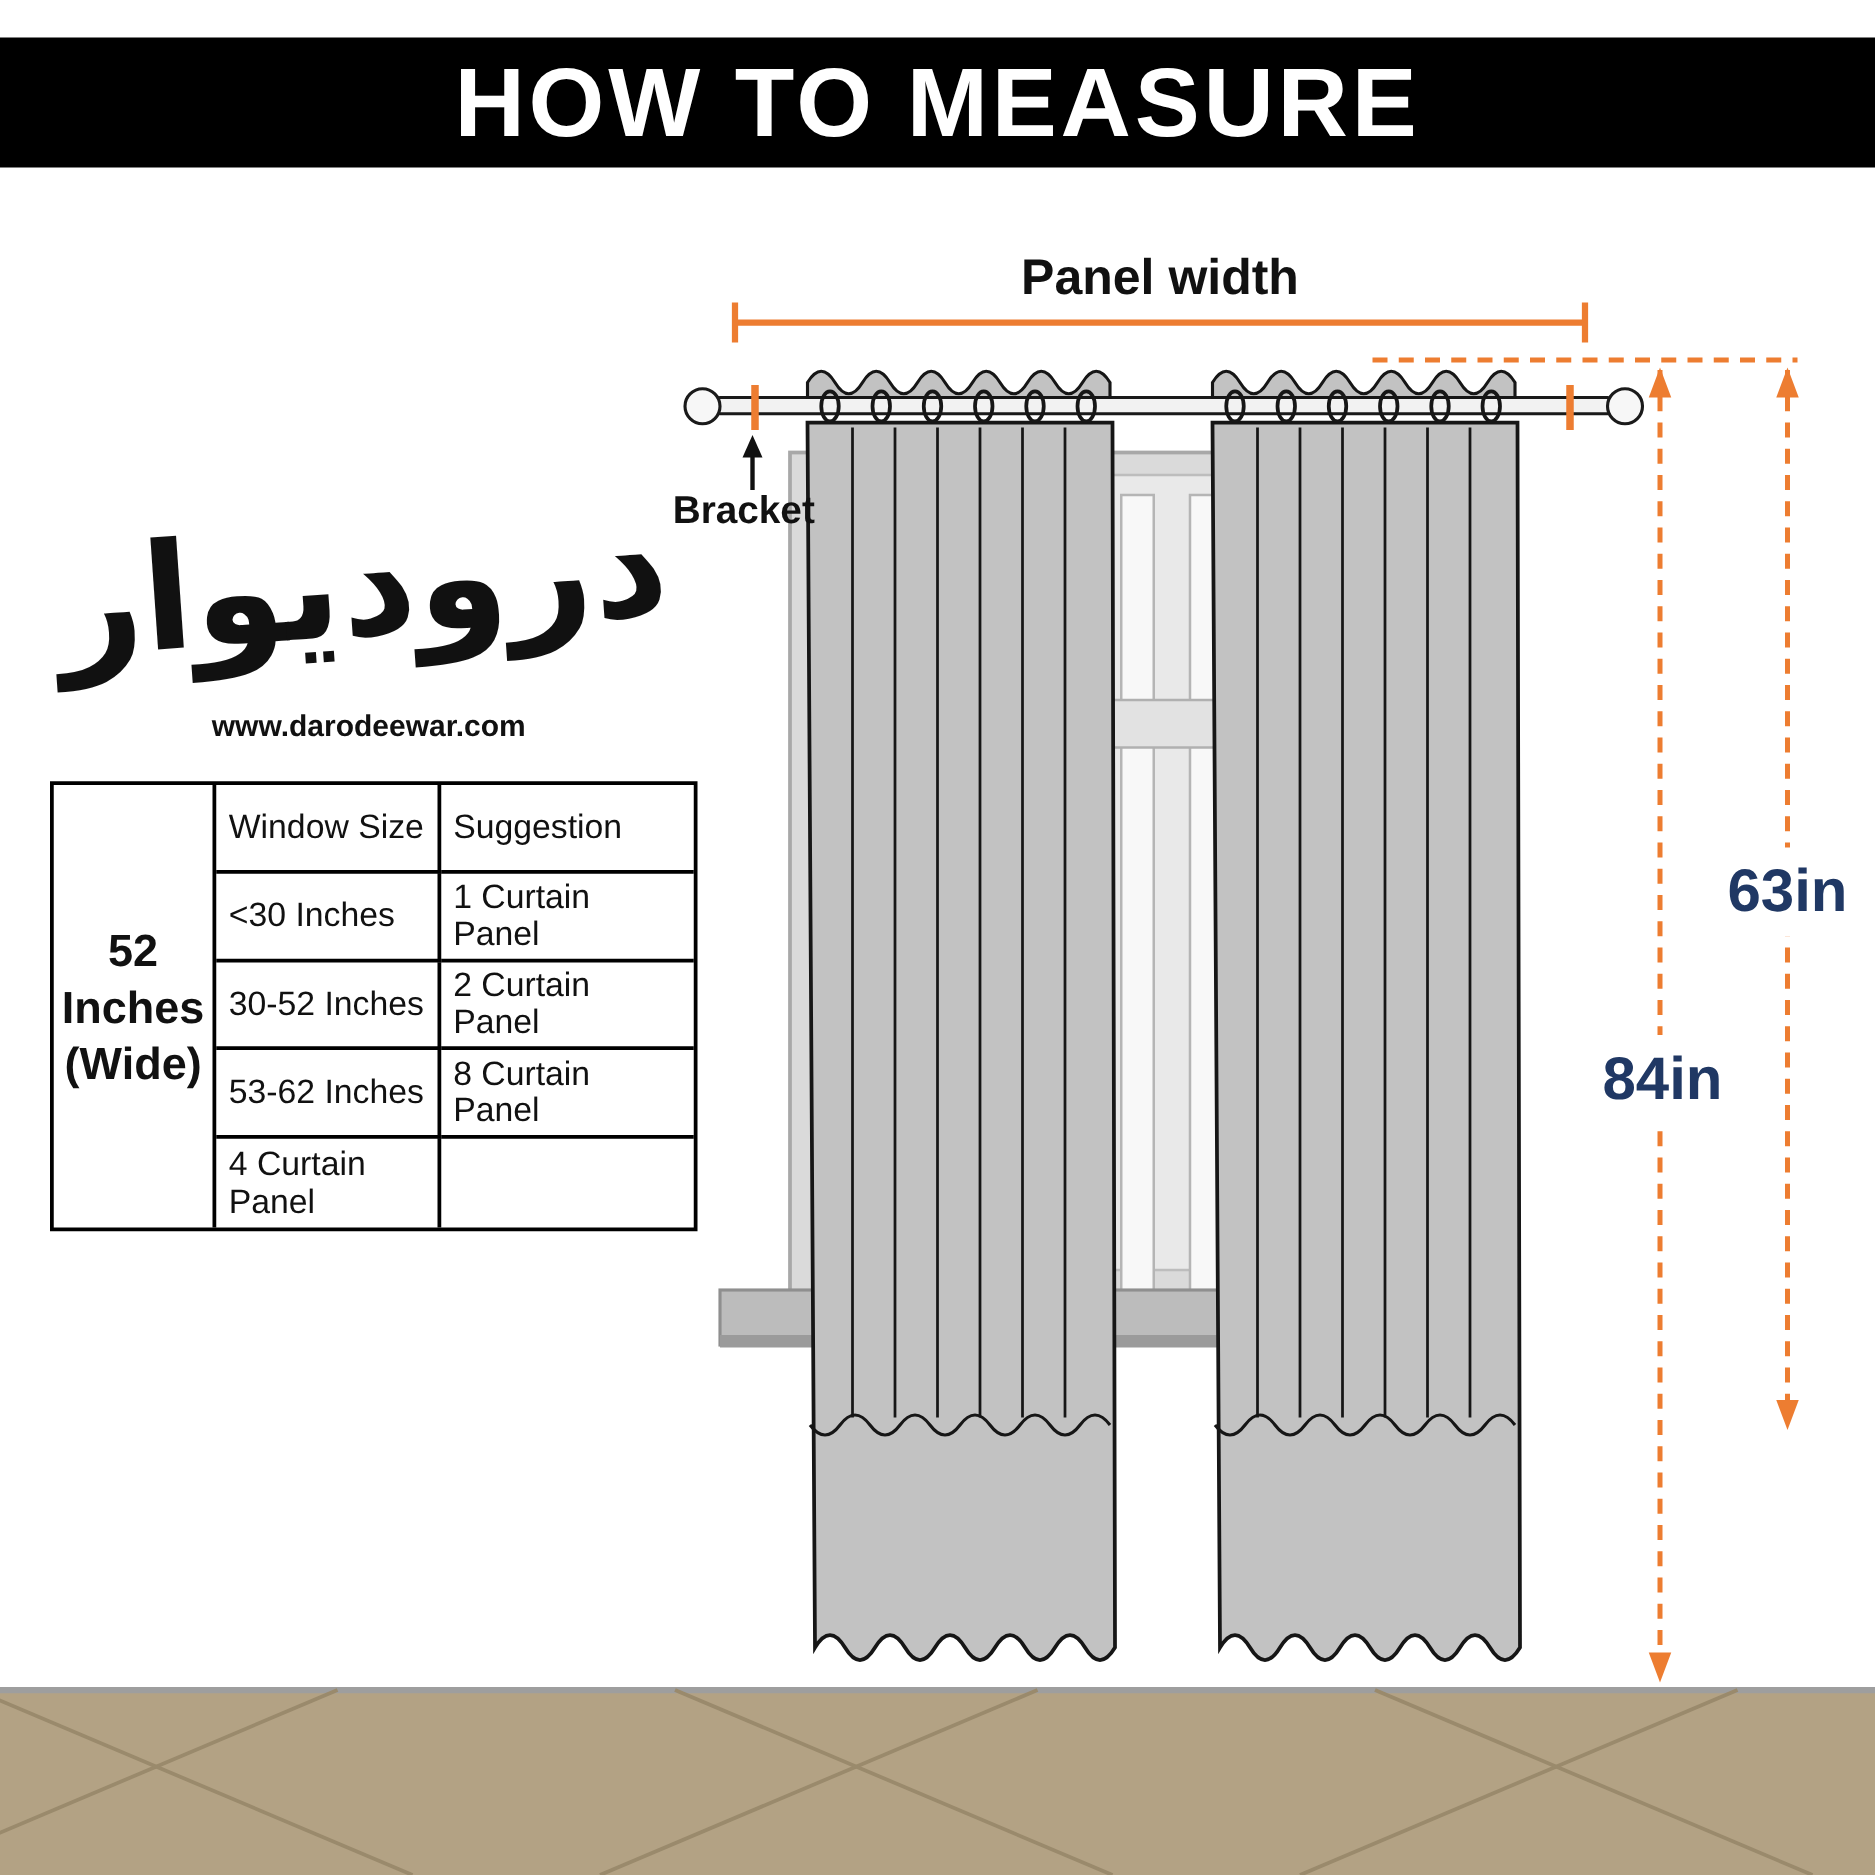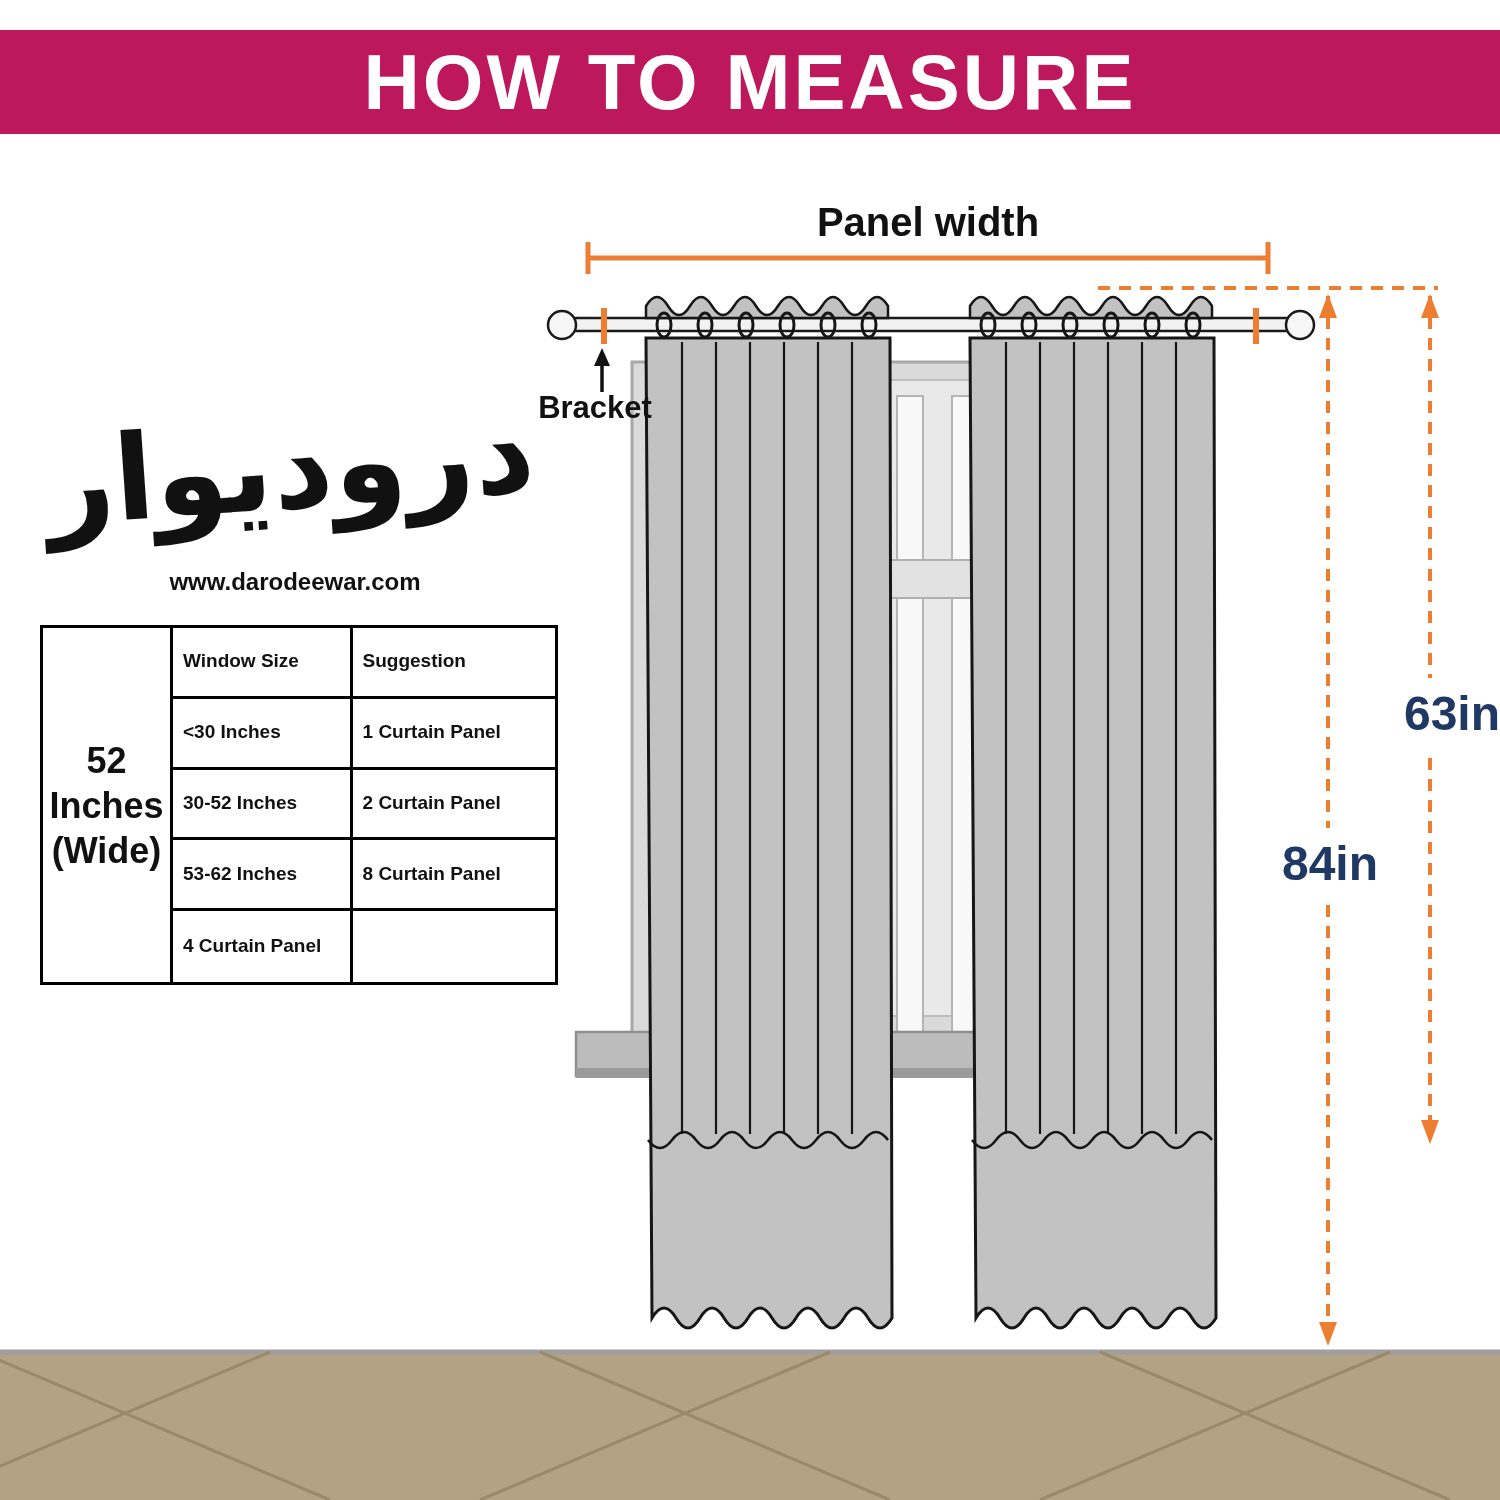--- a/index.html
+++ b/index.html
@@ -3,21 +3,21 @@
 <meta charset="utf-8">
 <style>
   html,body{margin:0;padding:0;background:#ffffff;}
   .canvas{
     position:relative;width:1500px;height:1500px;overflow:hidden;
     font-family:"Liberation Sans","DejaVu Sans",sans-serif;background:#ffffff;
   }
   
   .banner{
     position:absolute;left:0;top:30px;width:1500px;height:104px;
-    background:#be185d;display:flex;align-items:center;justify-content:center;
+    background:#000000;display:flex;align-items:center;justify-content:center;
   }
   .banner h1{
     margin:0;color:#ffffff;font-size:78px;font-weight:800;letter-spacing:3px;
     font-family:"Liberation Sans","DejaVu Sans",sans-serif;
   }
   
   .calligraphy{
     position:absolute;left:40px;top:372px;width:500px;height:190px;
     display:flex;align-items:center;justify-content:center;
     font-family:"DejaVu Sans",sans-serif;font-size:118px;font-weight:bold;color:#111;
@@ -34,33 +34,33 @@
   }
   .col-wide{
     width:130px;border-right:3px solid #000;box-sizing:border-box;
     display:flex;align-items:center;justify-content:center;text-align:center;
     font-weight:bold;font-size:36px;color:#111;padding:0 6px;line-height:1.25;
   }
   .tbl-right{flex:1;display:grid;grid-template-columns:47% 53%;grid-auto-rows:1fr;}
   .cell{
     border-bottom:3px solid #000;border-right:3px solid #000;box-sizing:border-box;
     display:flex;align-items:center;padding:0 10px;
-    font-weight:bold;font-size:19px;color:#111;line-height:1.1;
+    font-weight:normal;font-size:27px;color:#111;line-height:1.1;
   }
   .cell:nth-child(2n){border-right:none;}
   .cell.last{border-bottom:none;}
   
   .lbl{position:absolute;color:#111;}
   .pole-width{left:768px;top:200px;width:320px;text-align:center;font-size:40px;font-weight:600;}
   .bracket{left:505px;top:390px;width:180px;font-size:31px;font-weight:bold;text-align:center;}
   .h-label{
     text-align:center;font-size:48px;font-weight:bold;color:#203864;
     background:#ffffff;padding:8px 0;
   }
-  .h63{left:1360px;top:678px;width:140px;text-align:right;}
+  .h63{left:1360px;top:678px;width:140px;}
   .h84{left:1262px;top:828px;width:136px;}
   svg.scene{position:absolute;left:0;top:0;}
 </style>
 </head>
 <body>
 
 <div class="canvas">
 
   <svg class="scene" width="1500" height="1500" viewBox="0 0 1500 1500">
 

